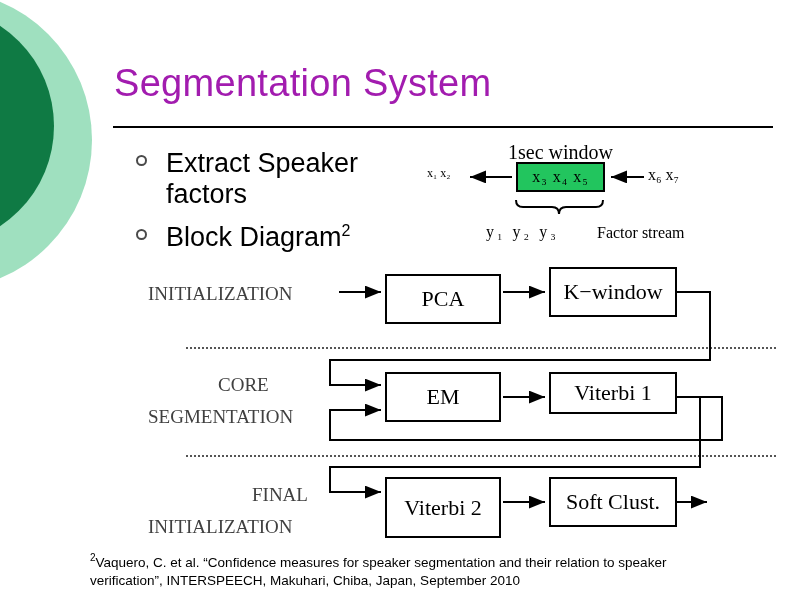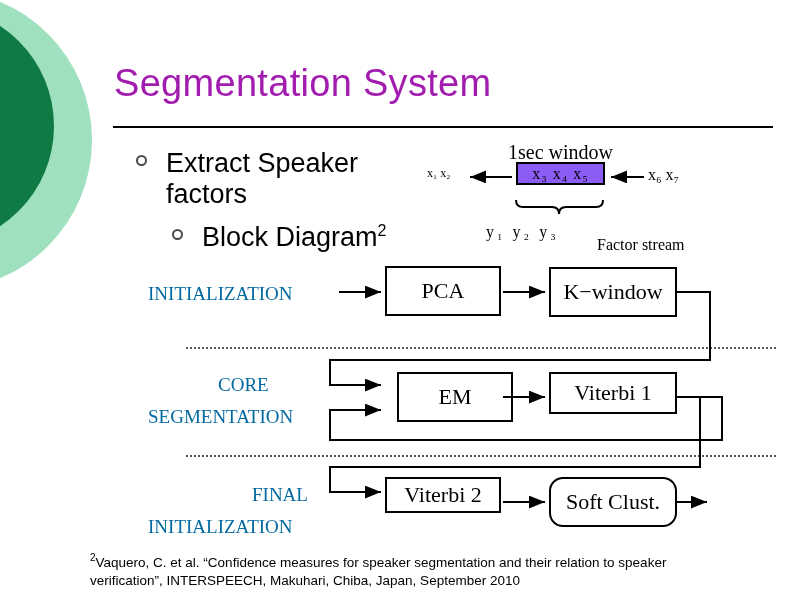--- a/index.html
+++ b/index.html
@@ -66,42 +66,42 @@
     position: absolute;
     left: -30px;
     top: 7px;
     width: 11px;
     height: 11px;
     border: 2px solid #4a4a4a;
     border-radius: 50%;
     box-sizing: border-box;
   }
   #bullet1 { left: 166px; top: 148px; width: 260px; }
-  #bullet2 { left: 166px; top: 222px; width: 300px; margin-left: 36px; }
+  #bullet2 { left: 166px; top: 222px; width: 300px; }
   .sup {
     font-size: 16px;
     vertical-align: super;
   }
 
   
   .win-label {
     position: absolute;
     left: 508px;
     top: 141px;
     font-size: 20px;
     font-family: "Liberation Serif", serif;
     color: #000;
   }
   .xbox {
     position: absolute;
     left: 516px;
     top: 162px;
     width: 89px;
-    height: 23px;
-    background: #8b5cf6;
+    height: 30px;
+    background: #22c55e;
     border: 2px solid #000;
     box-sizing: border-box;
     font-family: "Liberation Serif", serif;
     font-size: 16px;
     display: flex;
     align-items: center;
     justify-content: center;
     letter-spacing: 1px;
   }
   .xleft {
@@ -125,41 +125,40 @@
     font-family: "Liberation Serif", serif;
     font-size: 16px;
     letter-spacing: 3px;
   }
   .factor-stream {
     position: absolute;
     left: 597px;
     top: 224px;
     font-family: "Liberation Serif", serif;
     font-size: 16px;
-    margin-top: 12px;
   }
 
   
   .node {
     position: absolute;
     border: 2px solid #000;
     background: #ffffff;
     box-sizing: border-box;
     font-family: "Liberation Serif", serif;
     font-size: 22px;
     display: flex;
     align-items: center;
     justify-content: center;
     color: #000;
   }
   .rowlabel {
     position: absolute;
     font-family: "Liberation Serif", serif;
     font-size: 19px;
-    color: #0369a1;
+    color: #404040;
     white-space: nowrap;
   }
   .dotted {
     position: absolute;
     left: 186px;
     width: 590px;
     border-top: 2px dotted #555;
     height: 0;
   }
 
@@ -210,28 +209,28 @@
   <div class="xright">x₆ x₇</div>
   <div class="yrow">y₁  y₂  y₃</div>
   <div class="factor-stream">Factor stream</div>
 
   <div class="rowlabel" style="left:148px; top:283px;">INITIALIZATION</div>
   <div class="rowlabel" style="left:218px; top:374px;">CORE</div>
   <div class="rowlabel" style="left:148px; top:406px;">SEGMENTATION</div>
   <div class="rowlabel" style="left:218px; top:484px;margin-left:34px;">FINAL</div>
   <div class="rowlabel" style="left:148px; top:516px;">INITIALIZATION</div>
 
-  <div class="node" style="left:385px; top:266px; width:116px; height:50px;">PCA</div>
+  <div class="node" style="left:385px; top:274px; width:116px; height:50px;">PCA</div>
   <div class="node" style="left:549px; top:267px; width:128px; height:50px;">K−window</div>
 
-  <div class="node" style="left:385px; top:372px; width:116px; height:50px;margin-left:12px;">EM</div>
+  <div class="node" style="left:385px; top:372px; width:116px; height:50px;">EM</div>
   <div class="node" style="left:549px; top:372px; width:128px; height:42px;">Viterbi 1</div>
 
-  <div class="node" style="left:385px; top:477px; width:116px; height:36px;">Viterbi 2</div>
-  <div class="node" style="left:549px; top:477px; width:128px; height:50px;border-radius:14px;">Soft Clust.</div>
+  <div class="node" style="left:385px; top:477px; width:116px; height:61px;">Viterbi 2</div>
+  <div class="node" style="left:549px; top:477px; width:128px; height:50px;">Soft Clust.</div>
 
   <div class="dotted" style="top:347px;"></div>
   <div class="dotted" style="top:455px;"></div>
 
   <svg class="overlay" viewBox="0 0 800 599">
     <defs>
       <marker id="arrow" markerWidth="9" markerHeight="9" refX="8" refY="3.2" orient="auto">
         <path d="M0,0 L8,3.2 L0,6.4 z" fill="#000"></path>
       </marker>
     </defs>

